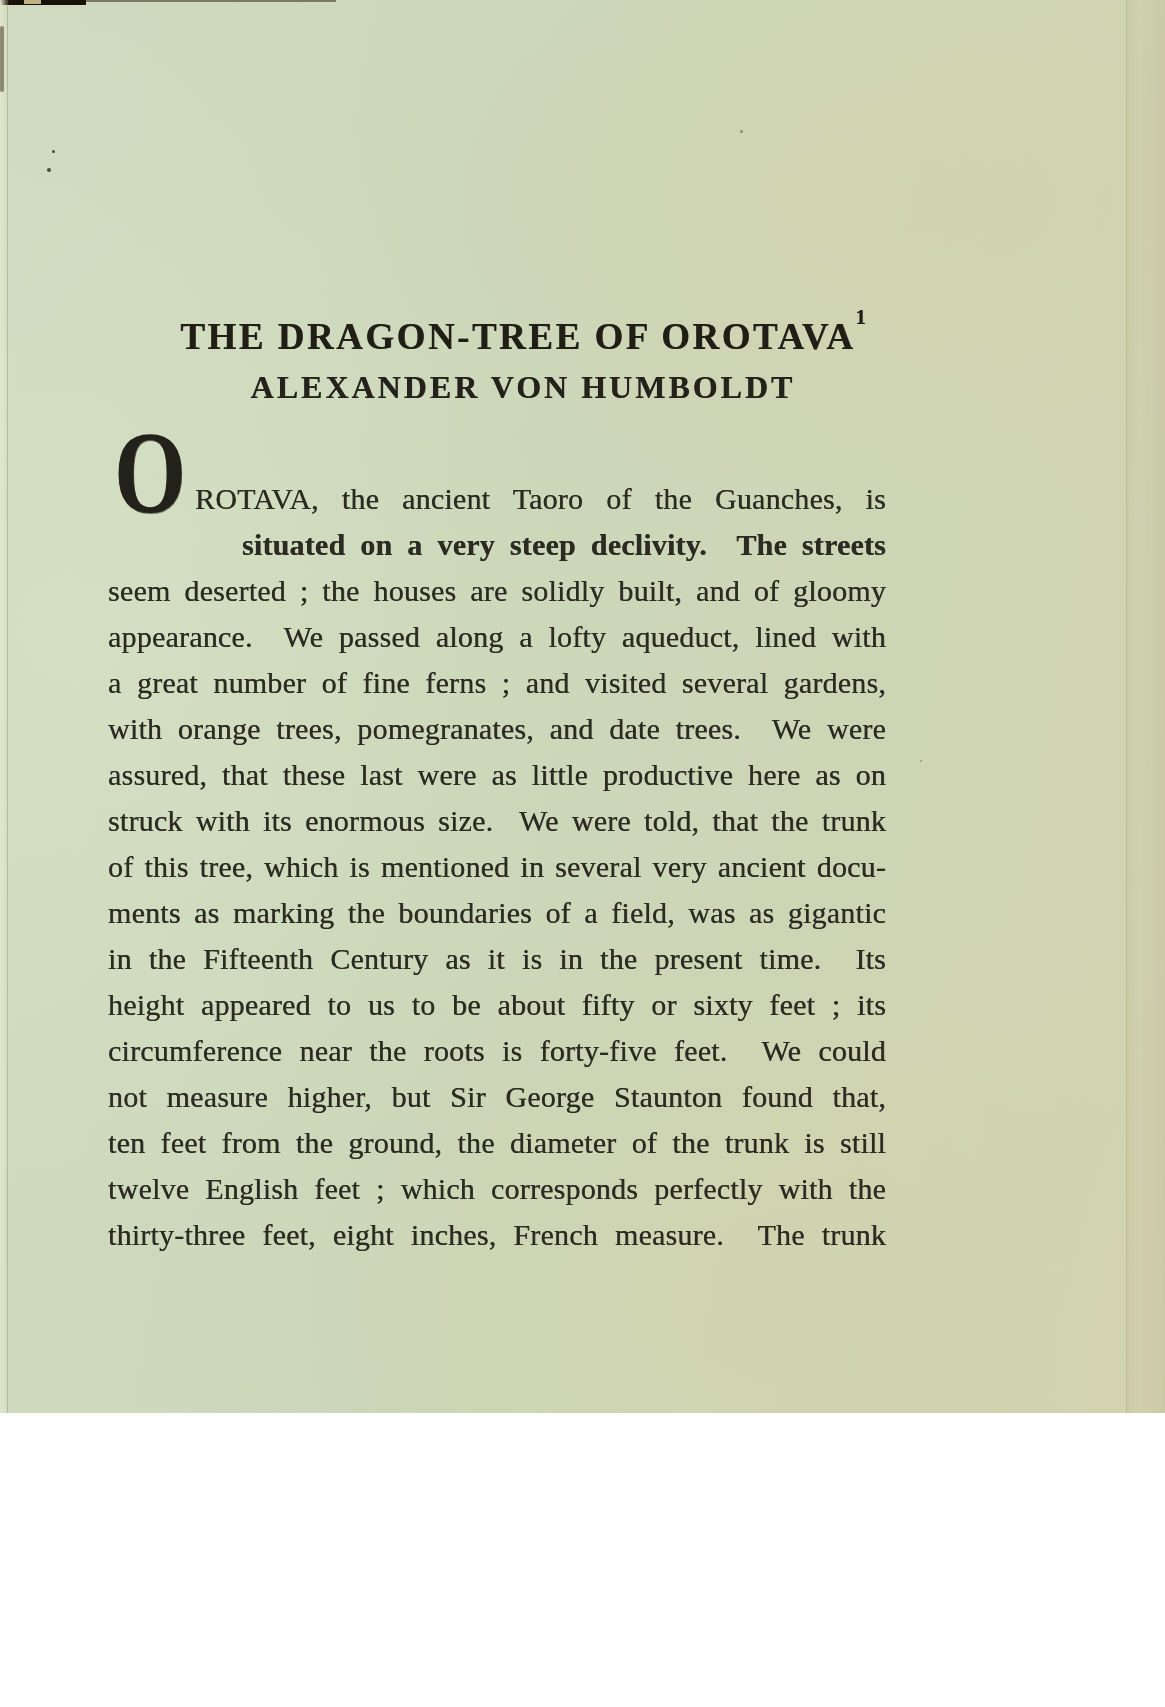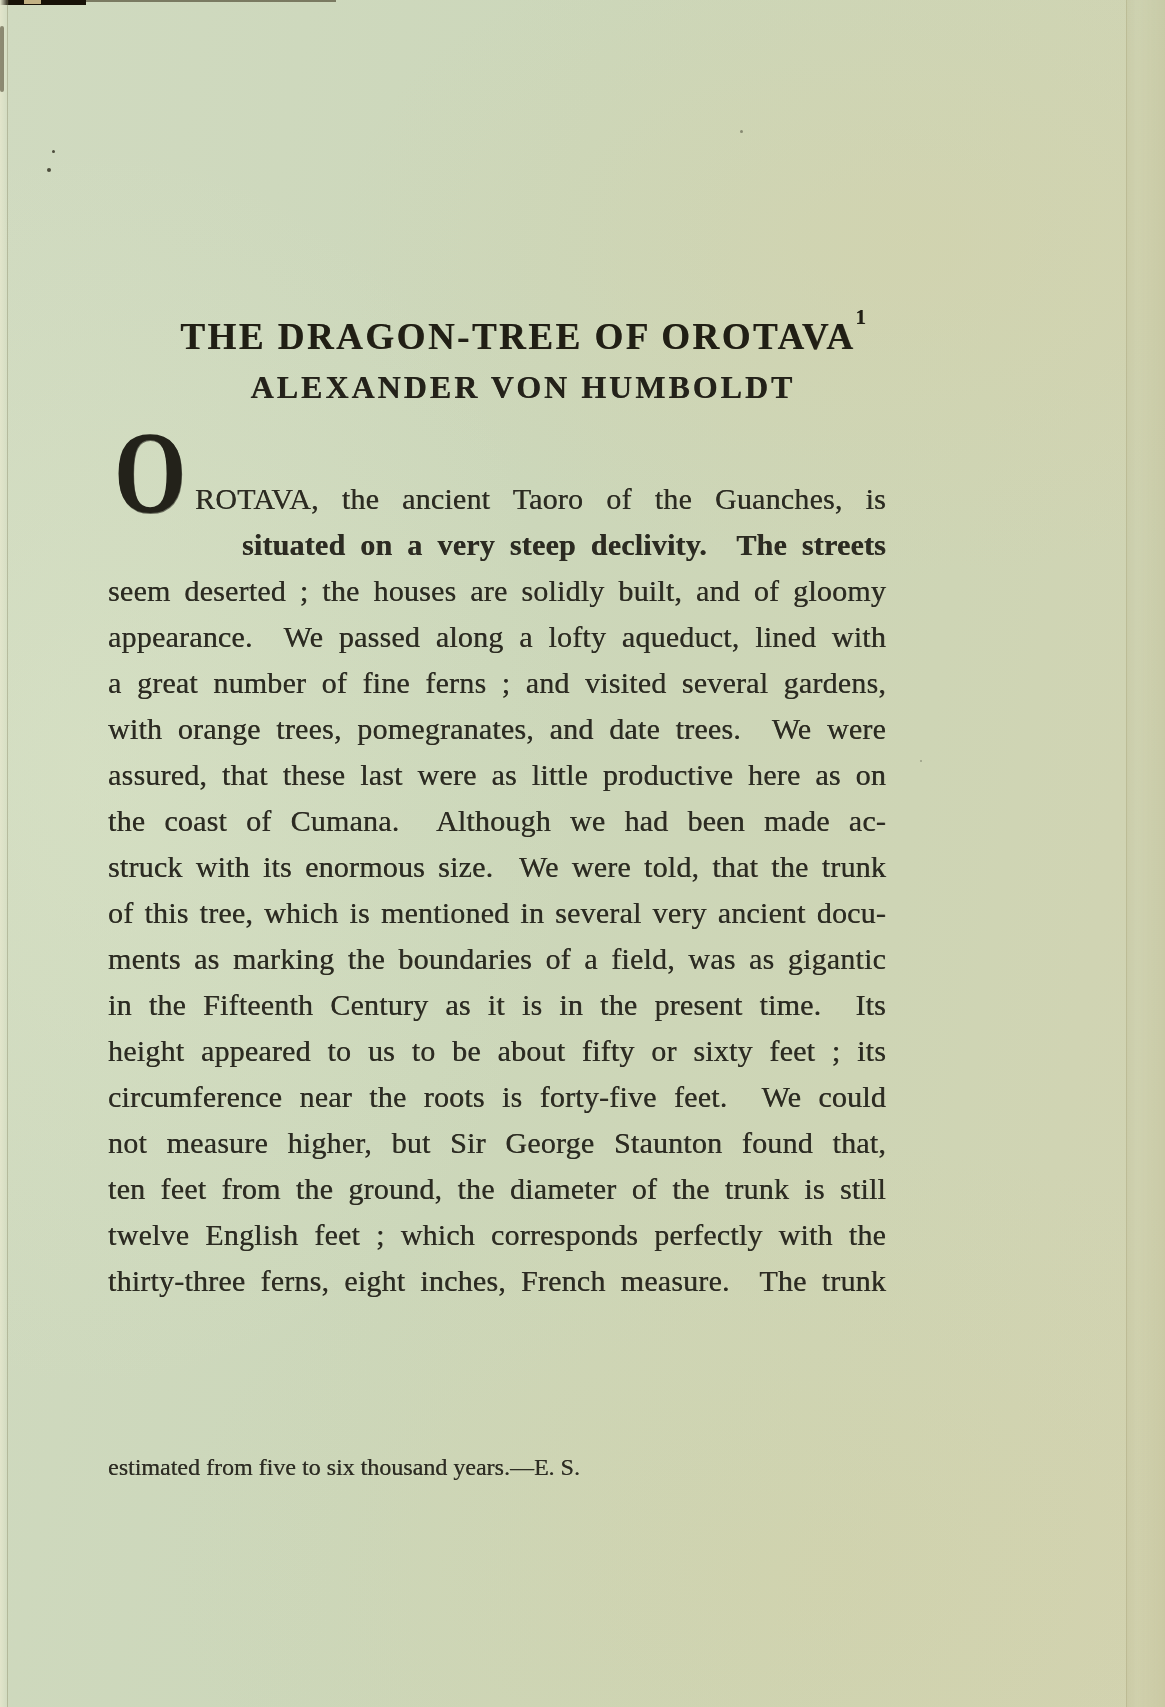--- a/index.html
+++ b/index.html
@@ -3,21 +3,21 @@
 <meta charset="utf-8">
 <style>
   html, body { margin: 0; padding: 0; }
   body {
     width: 1165px; height: 1707px;
     font-family: "Liberation Serif", "DejaVu Serif", serif;
     overflow: hidden;
   }
   .page {
     position: relative;
-    width: 1165px; height: 1707px;
+    width: 1165px; height: 1413px;
     background:
       radial-gradient(ellipse 820px 480px at 78% 14%, rgba(214,208,166,0.40), rgba(214,208,166,0) 70%),
       radial-gradient(ellipse 900px 600px at 70% 92%, rgba(212,206,160,0.30), rgba(212,206,160,0) 72%),
       radial-gradient(ellipse 700px 900px at 8% 45%, rgba(224,233,203,0.35), rgba(224,233,203,0) 70%),
       linear-gradient(100deg, #d0dac0 0%, #ccd7ba 42%, #ced5b5 72%, #d2d3b1 100%);
     overflow: hidden;
   }
   
   .top-bar        { position:absolute; left:0;   top:0; width:86px;  height:5px; background:#181208; }
   .top-bar-notch  { position:absolute; left:24px; top:0; width:17px; height:4px; background:#c2b184; }
@@ -112,31 +112,30 @@
     <div class="body">
       <div class="dropcap">O</div>
       <div class="lines">
           <div class="line">ROTAVA, the ancient Taoro of the Guanches, is</div>
           <div class="line">situated on a very steep declivity.  The streets</div>
           <div class="line">seem deserted ; the houses are solidly built, and of gloomy</div>
           <div class="line">appearance.  We passed along a lofty aqueduct, lined with</div>
           <div class="line">a great number of fine ferns ; and visited several gardens,</div>
           <div class="line">with orange trees, pomegranates, and date trees.  We were</div>
           <div class="line">assured, that these last were as little productive here as on</div>
-          <div class="line">the coast of Cumana.  Although we had been made ac-</div>
           <div class="line">struck with its enormous size.  We were told, that the trunk</div>
           <div class="line">of this tree, which is mentioned in several very ancient docu-</div>
           <div class="line">ments as marking the boundaries of a field, was as gigantic</div>
           <div class="line">in the Fifteenth Century as it is in the present time.  Its</div>
           <div class="line">height appeared to us to be about fifty or sixty feet ; its</div>
           <div class="line">circumference near the roots is forty-five feet.  We could</div>
           <div class="line">not measure higher, but Sir George Staunton found that,</div>
           <div class="line">ten feet from the ground, the diameter of the trunk is still</div>
           <div class="line">twelve English feet ; which corresponds perfectly with the</div>
-          <div class="line">thirty-three ferns, eight inches, French measure.  The trunk</div>
+          <div class="line">thirty-three feet, eight inches, French measure.  The trunk</div>
         </div>
     </div>
 
     <div class="footnote">
       <div class="fline f2">estimated from five to six thousand years.—E. S.</div>
     </div>
 
   </div>
 </div>
 

